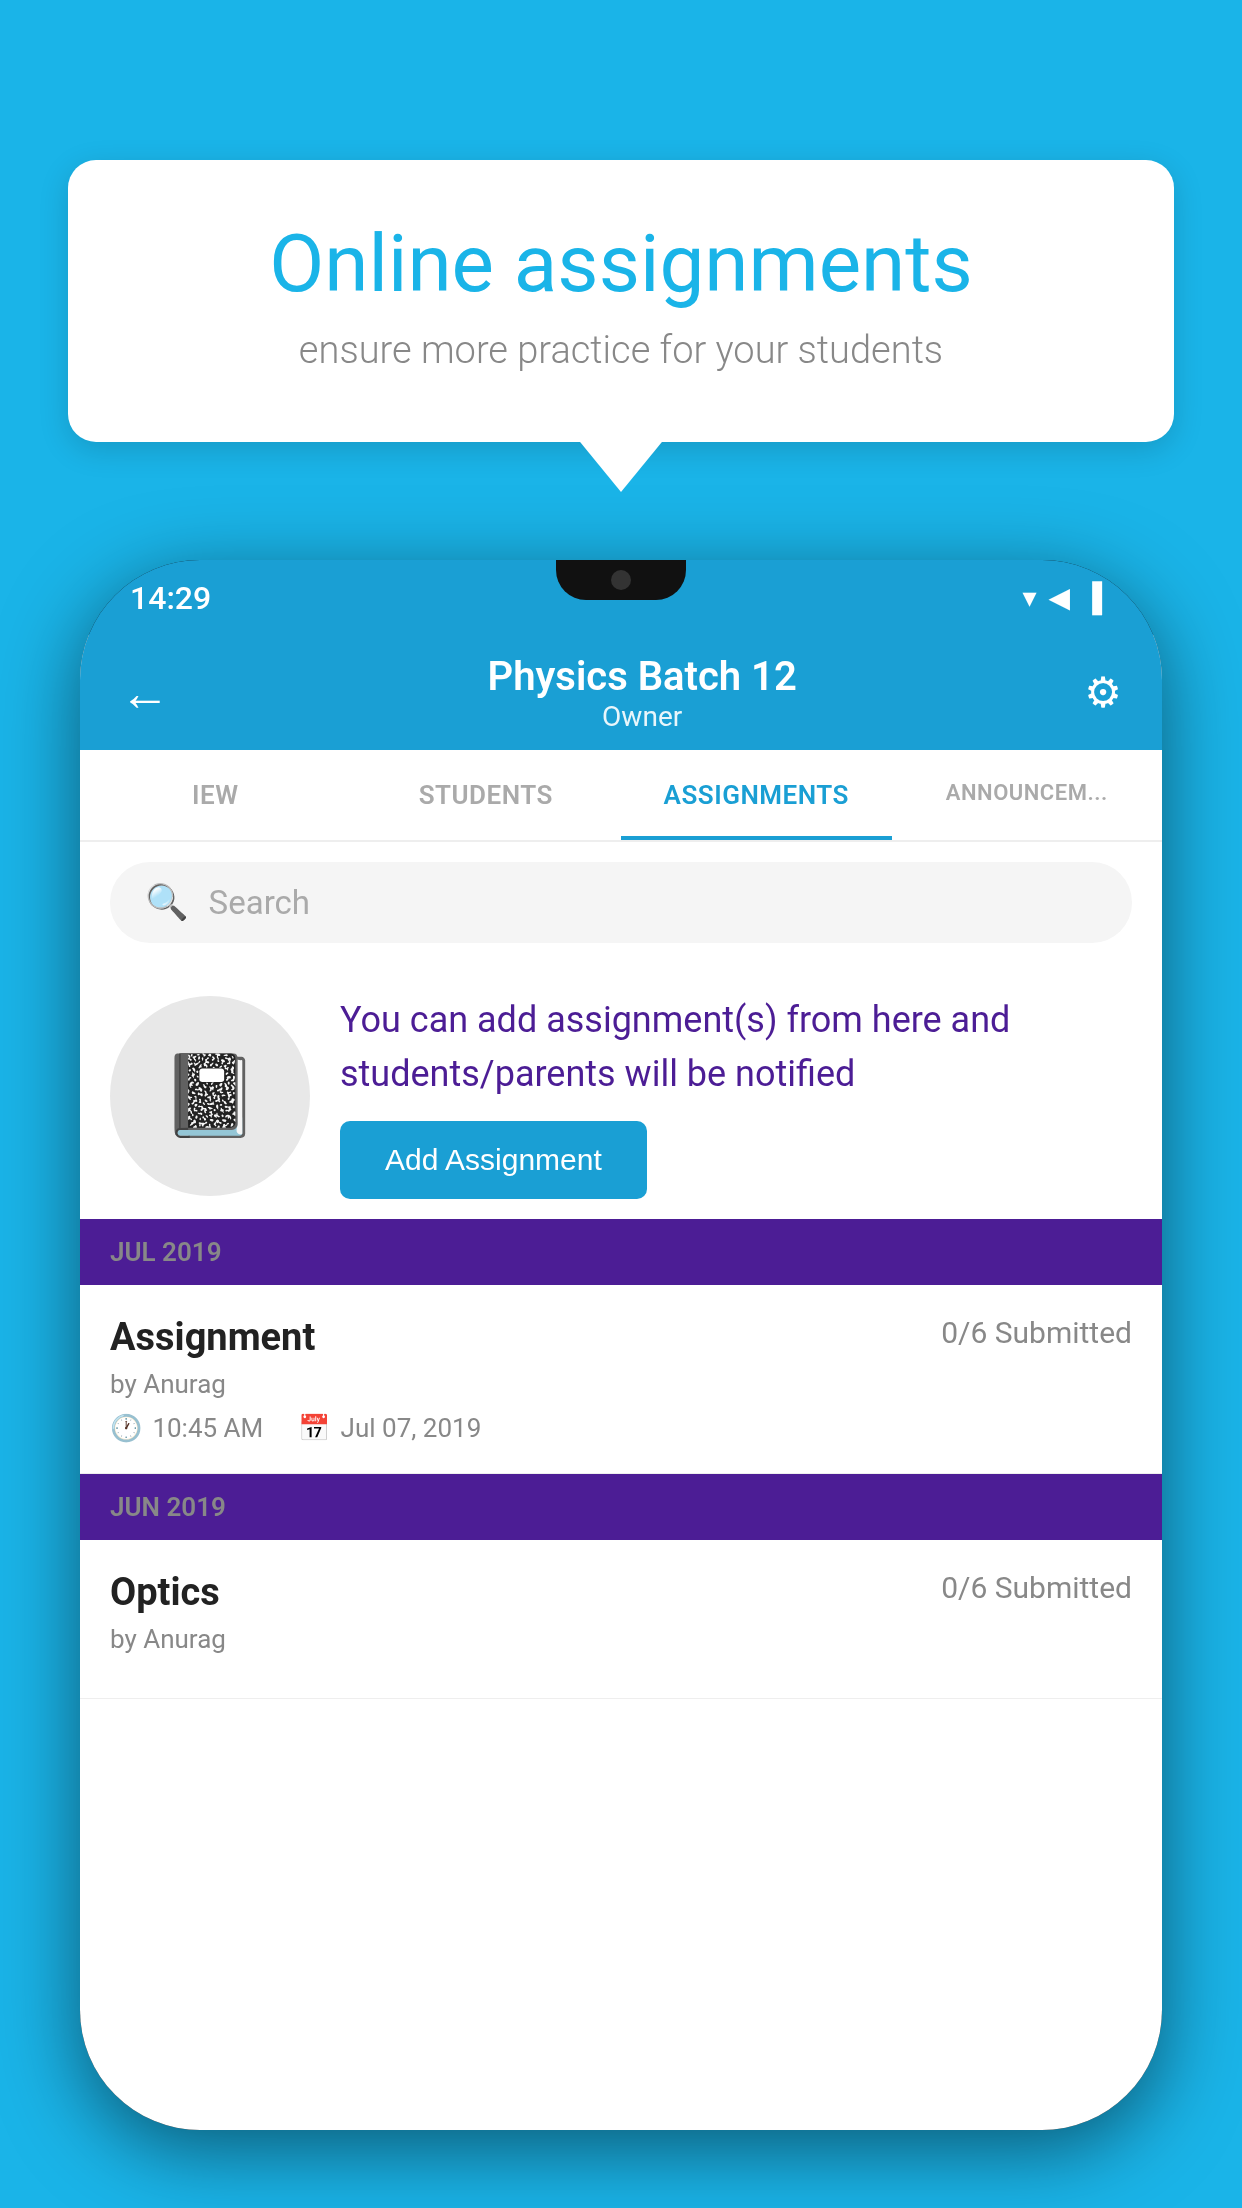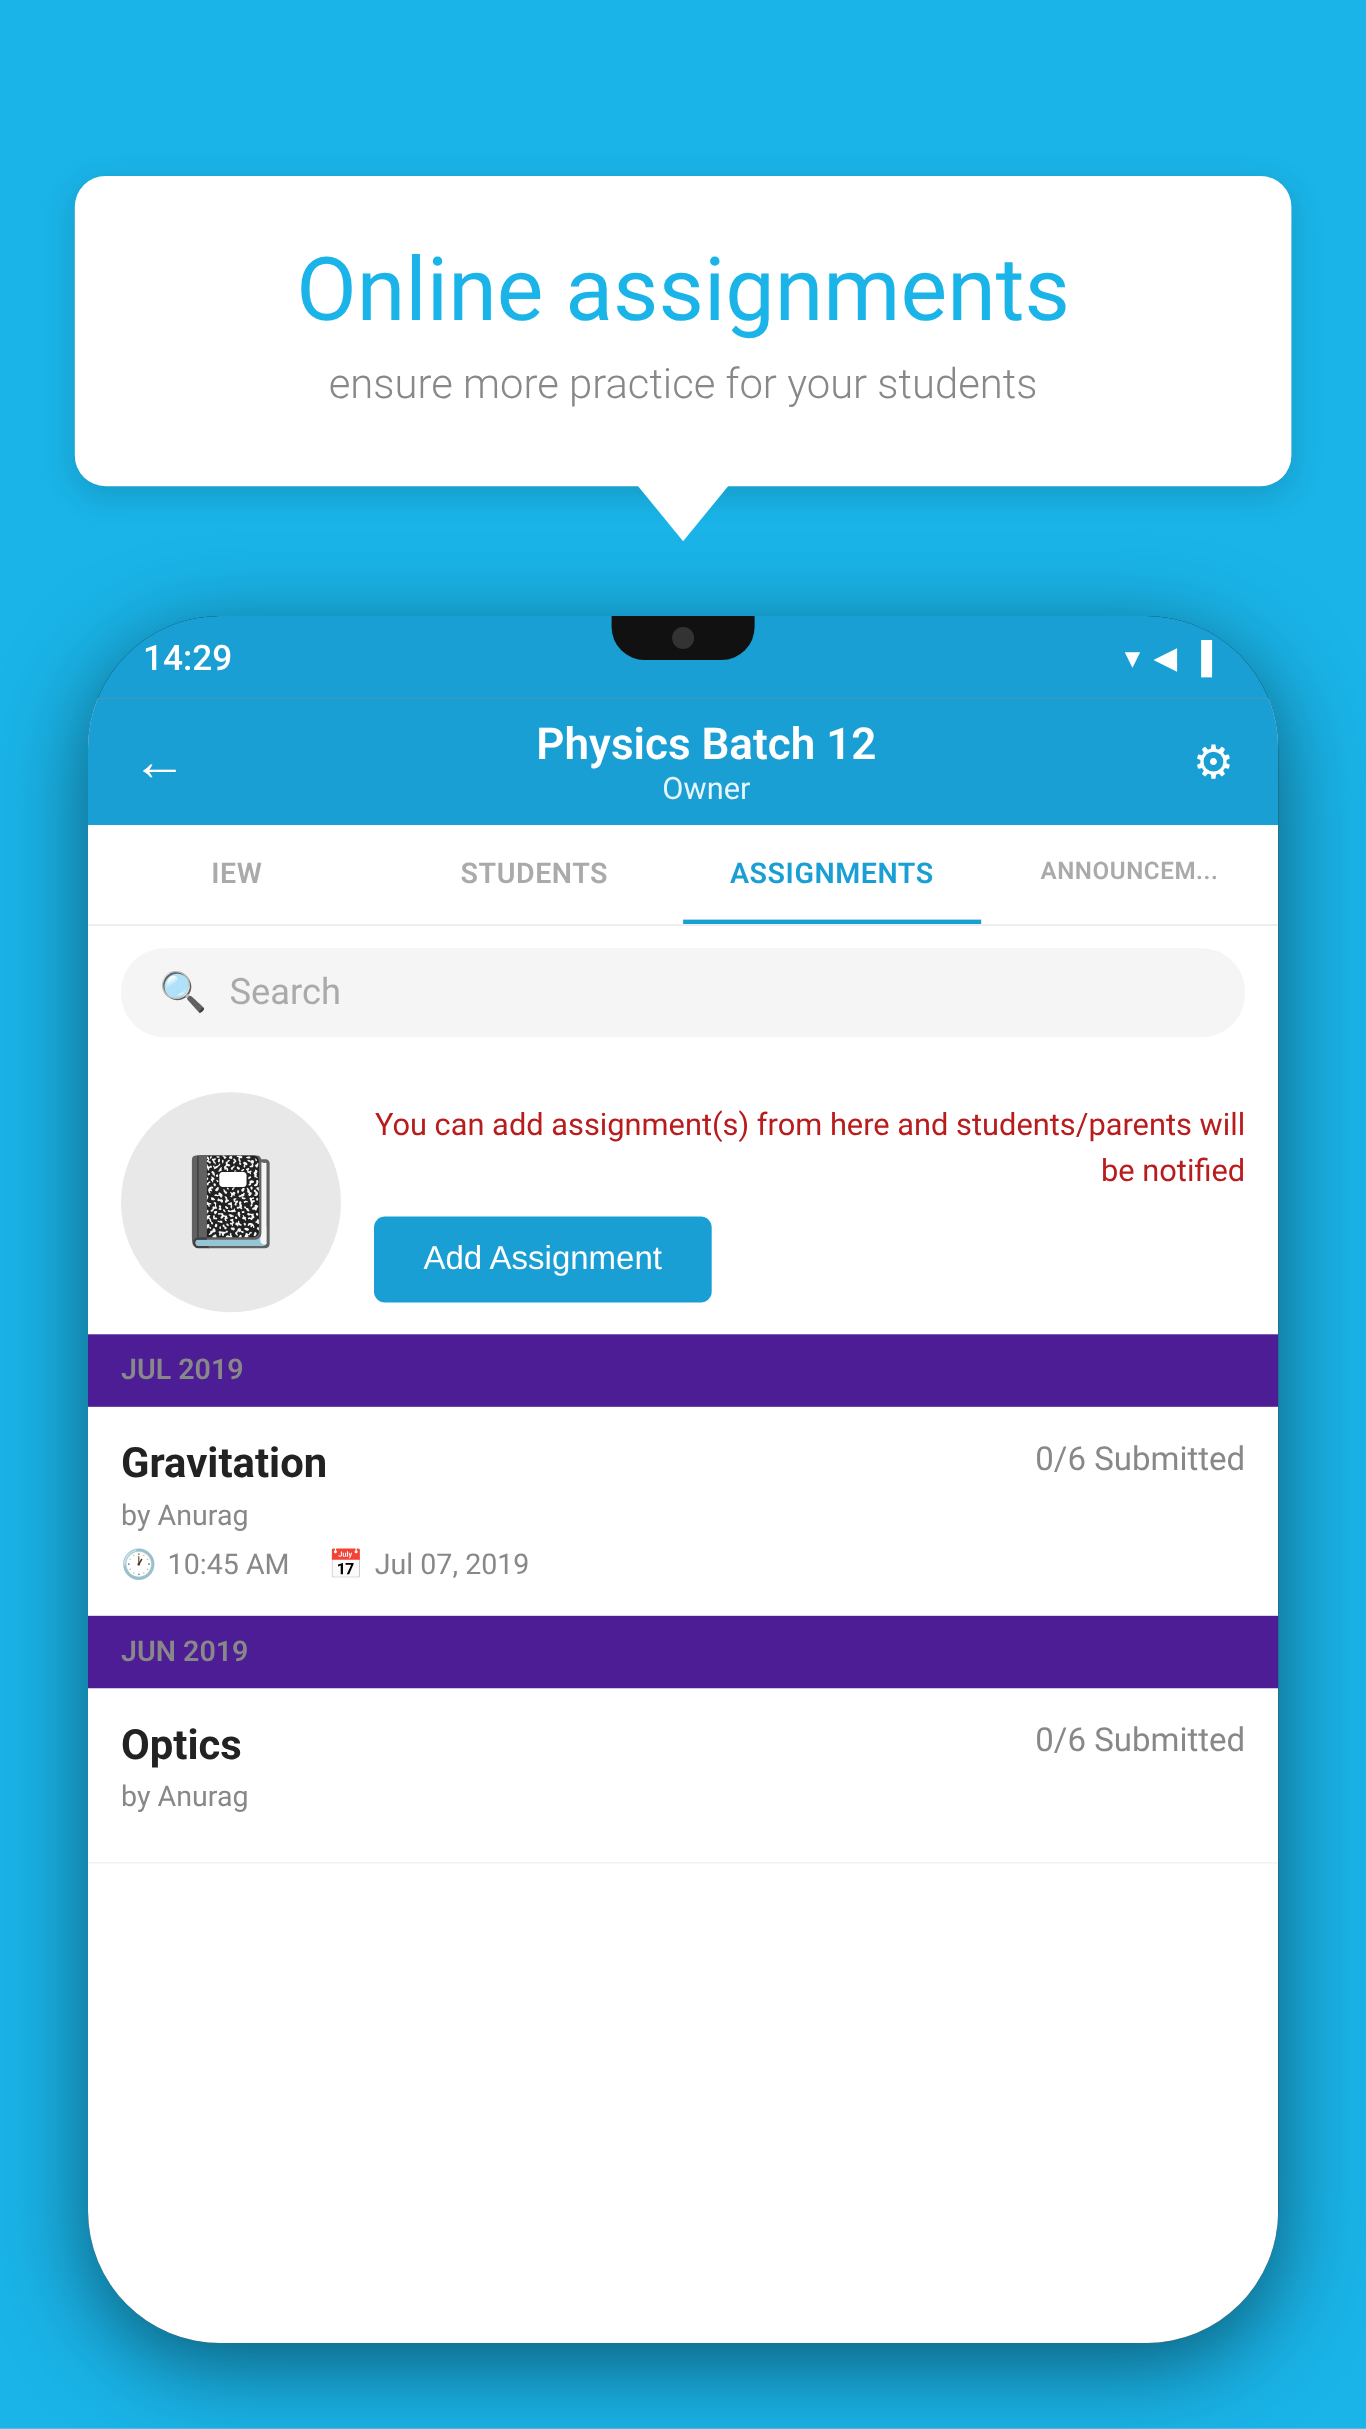--- a/index.html
+++ b/index.html
@@ -245,25 +245,24 @@
 
     .notebook-icon {
       font-size: 80px;
     }
 
     .add-assignment-right {
       flex: 1;
     }
 
     .add-assignment-desc {
-      color: #b91c1c;
-      font-size: 28px;
+      color: #4c1d95;
+      font-size: 36px;
       line-height: 1.5;
       margin-bottom: 20px;
-      text-align: right;
     }
 
     .add-assignment-btn {
       background: #1a9fd4;
       color: white;
       border: none;
       border-radius: 10px;
       padding: 22px 45px;
       font-size: 30px;
       font-weight: 500;
@@ -394,21 +393,21 @@
           <button class="add-assignment-btn">Add Assignment</button>
         </div>
       </div>
 
       <div class="section-header">
         <span>JUL 2019</span>
       </div>
 
       <div class="assignment-item">
         <div class="assignment-item-header">
-          <span class="assignment-title">Gravitation</span>
+          <span class="assignment-title">Assignment</span>
           <span class="assignment-submitted">0/6 Submitted</span>
         </div>
         <div class="assignment-by">by Anurag</div>
         <div class="assignment-meta">
           <div class="meta-item">
             <span class="meta-icon">🕐</span>
             <span>10:45 AM</span>
           </div>
           <div class="meta-item">
             <span class="meta-icon">📅</span>

